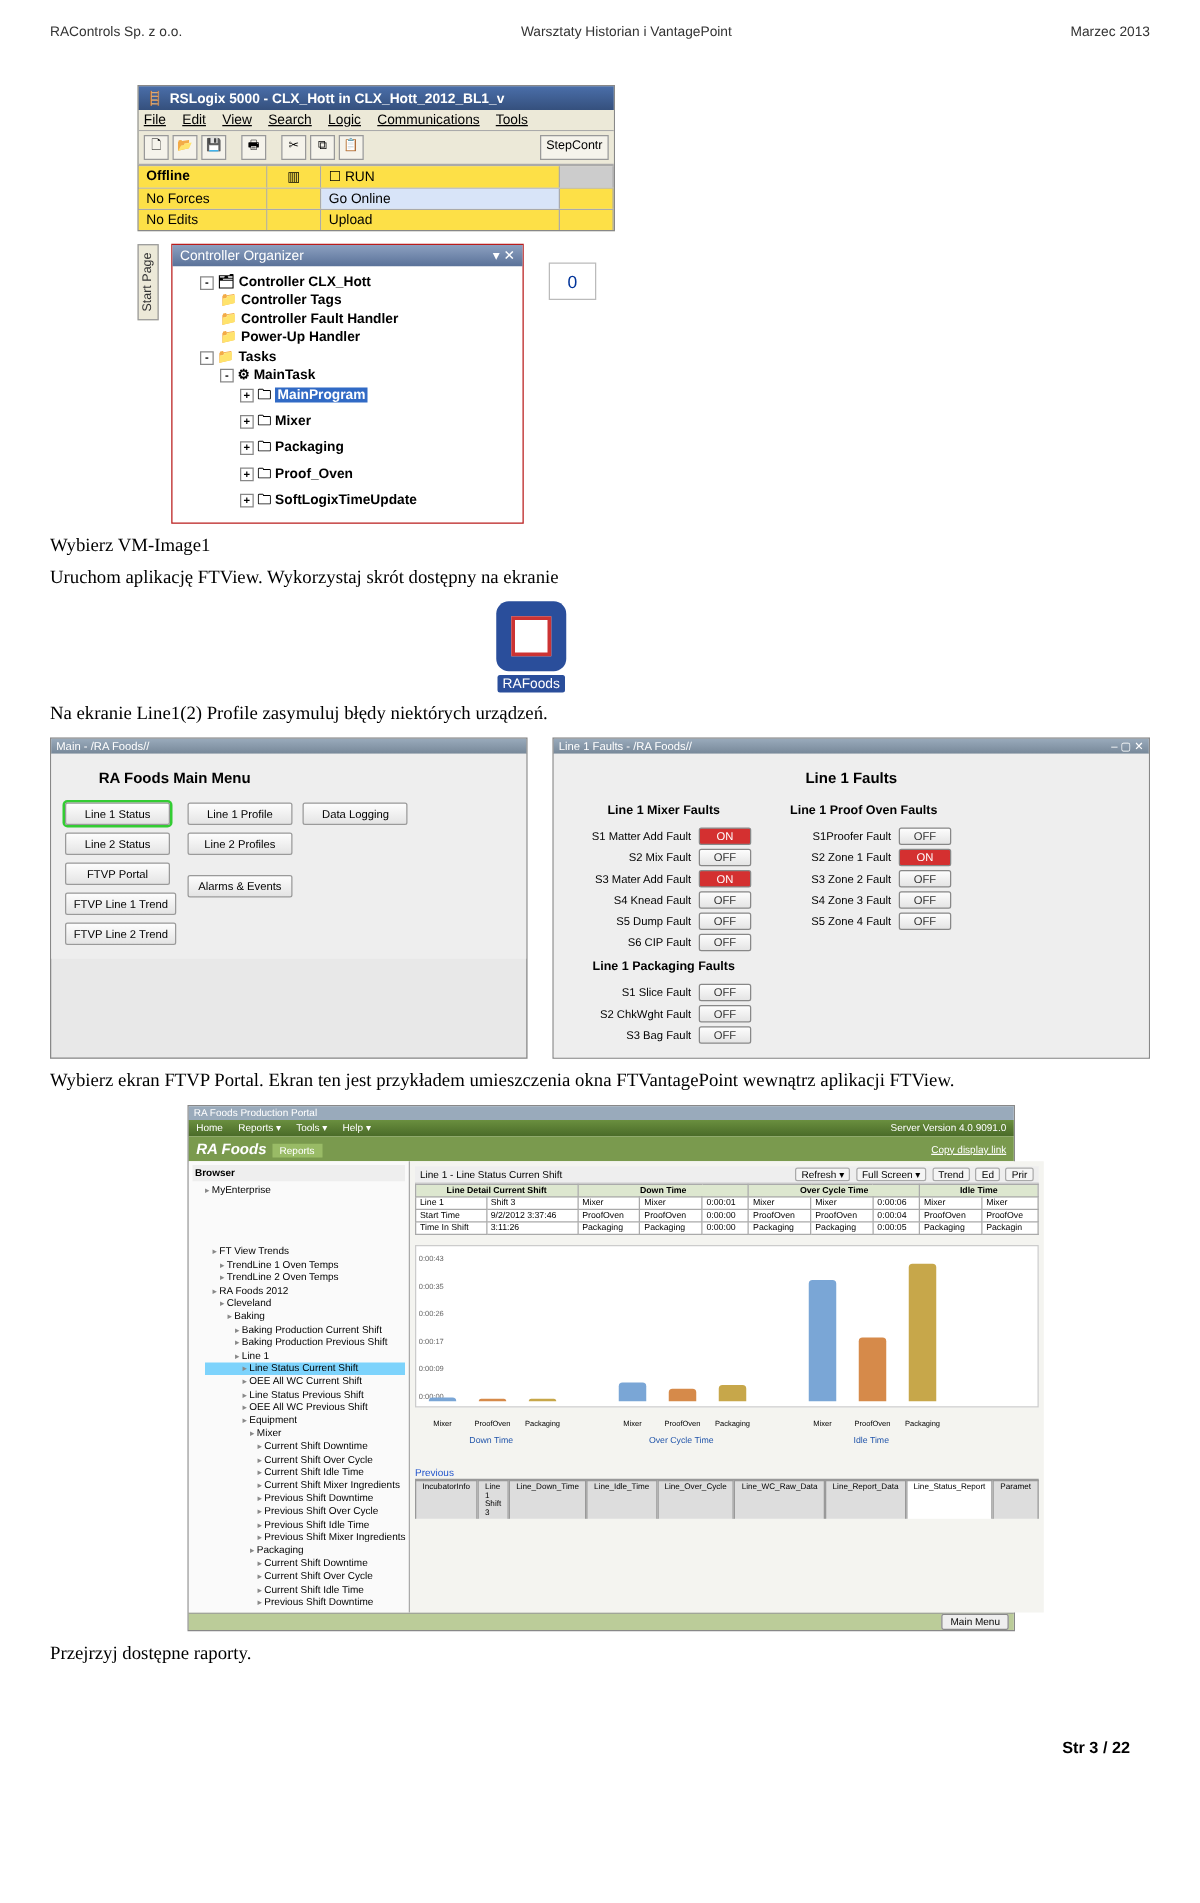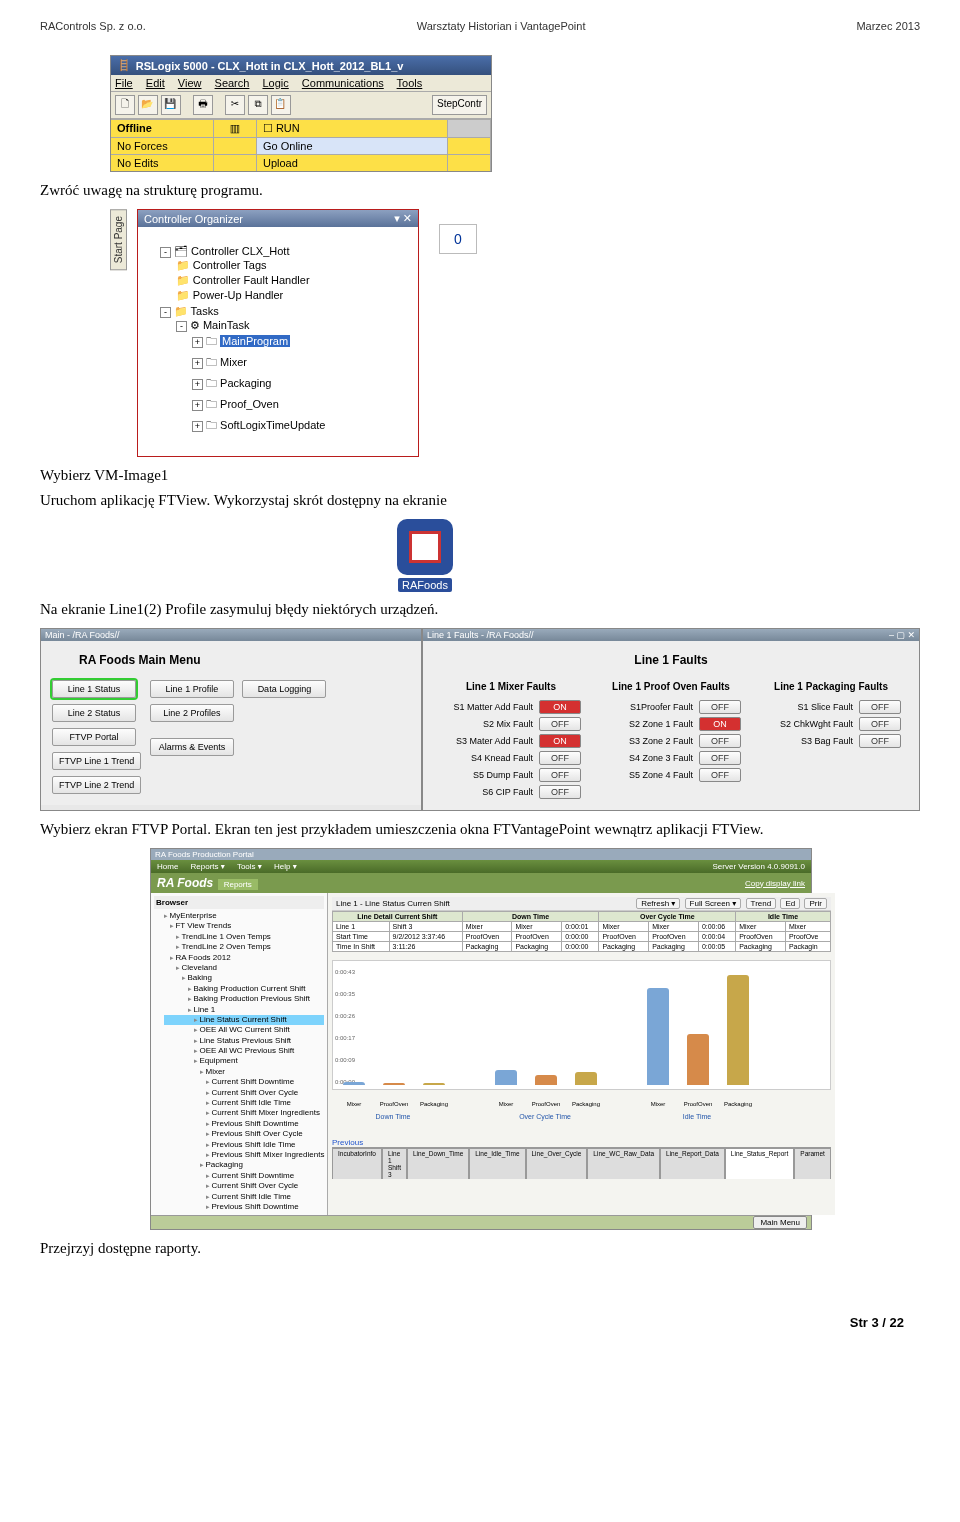--- a/index.html
+++ b/index.html
@@ -13,21 +13,21 @@
   }
   .page {
     padding: 20px 40px;
   }
   .header-row {
     display: flex;
     justify-content: space-between;
     font-family: Arial, sans-serif;
     font-size: 11px;
     color: #333;
-    margin-bottom: 23px;
+    margin-bottom: 36px;
   }
   .para {
     font-size: 15px;
     margin: 8px 0;
   }
   .img-block {
     margin: 10px 0;
   }
 
   
@@ -108,21 +108,22 @@
   }
   .organizer .hdr {
     background:linear-gradient(#8ca0c0,#5a7299);
     color:#fff;
     padding:2px 6px;
     display:flex;
     justify-content:space-between;
     align-items:center;
   }
   .organizer .tree {
-    padding:17px 6px;
+    padding:5px 6px;
+    font-weight:bold;
   }
   .tree ul { list-style:none; margin:0; padding-left:16px; }
   .tree li { padding:1px 0; white-space:nowrap; }
   .tree .fld::before { content:"📁 "; }
   .tree .ctrl::before { content:"🗂 "; }
   .tree .sel { background:#316ac5; color:#fff; padding:0 2px; }
   .tree .box { display:inline-block; width:9px;height:9px;border:1px solid #888;text-align:center;line-height:8px;font-size:9px;margin-right:3px;background:#fff;color:#000;}
   .zero-badge {
     border:1px solid #bbb;
     padding:6px 14px;
@@ -154,21 +155,21 @@
   .rafoods-shortcut .iconbg .sq {
     width:26px;height:26px;border:3px solid #c33;background:#fff;
   }
   .rafoods-shortcut .lbl {
     background:#2a4e9b;
     padding:1px 4px;
     border-radius:2px;
   }
 
   
-  .ftview-row { display:flex; gap:0; font-family:Arial,sans-serif;}
+  .ftview-row { display:flex; gap:20px; font-family:Arial,sans-serif;}
   .ftview-panel {
     border:1px solid #888;
     background:#e8e8e8;
     font-size:9px;
   }
   .ftview-panel.left { width:380px; }
   .ftview-panel.right { flex:1; }
   .ftview-panel .tb {
     background:linear-gradient(#9ab,#789);
     color:#fff;
@@ -324,21 +325,20 @@
       </div>
       <div class="statusrow">
         <div class="cell" style="flex:0 0 90px">No Edits</div>
         <div class="cell" style="flex:0 0 30px"></div>
         <div class="cell">Upload</div>
         <div class="cell" style="flex:0 0 30px"></div>
       </div>
     </div>
   </div>
 
-  <p class="para">Zwróć uwagę na strukturę programu.</p>
 
   <div class="img-block organizer-wrap">
     <div class="startpage-tab">Start Page</div>
     <div class="organizer">
       <div class="hdr">
         <span>Controller Organizer</span>
         <span>▾ ✕</span>
       </div>
       <div class="tree">
         <ul>
@@ -477,21 +477,21 @@
       </div>
       <div class="brandbar">
         <span><span class="brand">RA Foods</span>&nbsp;&nbsp;<span style="background:#9b6;padding:1px 6px">Reports</span></span>
         <span style="text-decoration:underline">Copy display link</span>
       </div>
       <div class="content">
         <div class="browser">
           <div class="bhdr">Browser</div>
           <ul id="portal-tree">
               <li style="padding-left: 0px;">MyEnterprise</li>
-              <li style="padding-left: 6px;">FT View Trends</li>
+              <li style="padding-left: 6px; margin-top: 39px;">FT View Trends</li>
               <li style="padding-left: 12px;">TrendLine 1 Oven Temps</li>
               <li style="padding-left: 12px;">TrendLine 2 Oven Temps</li>
               <li style="padding-left: 6px;">RA Foods 2012</li>
               <li style="padding-left: 12px;">Cleveland</li>
               <li style="padding-left: 18px;">Baking</li>
               <li style="padding-left: 24px;">Baking Production Current Shift</li>
               <li style="padding-left: 24px;">Baking Production Previous Shift</li>
               <li style="padding-left: 24px;">Line 1</li>
               <li class="sel" style="padding-left: 30px;">Line Status Current Shift</li>
               <li style="padding-left: 30px;">OEE All WC Current Shift</li>

